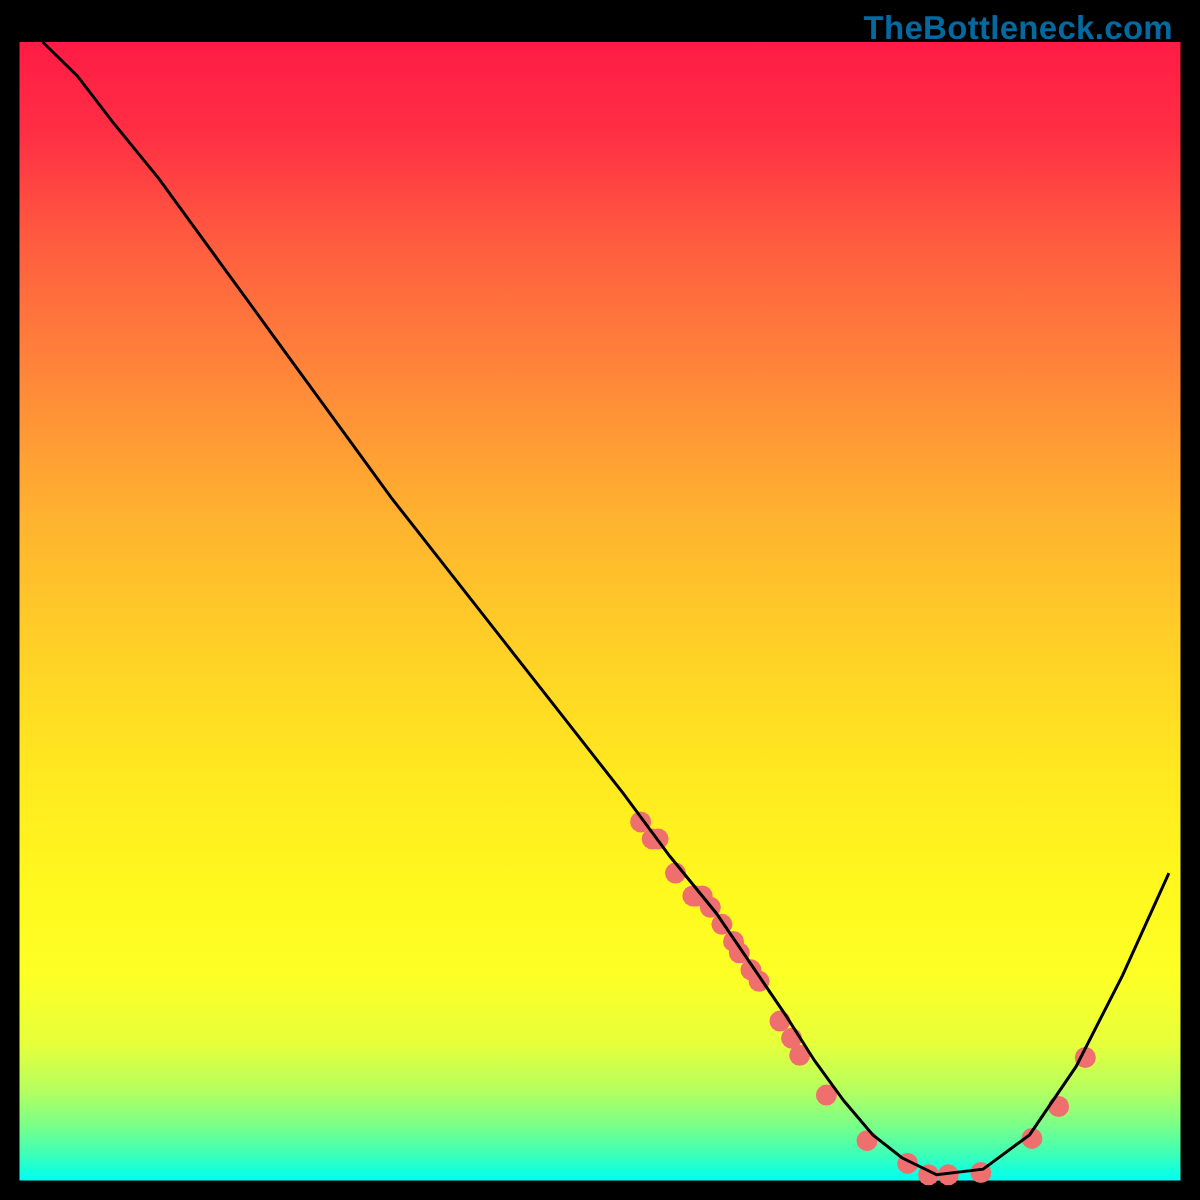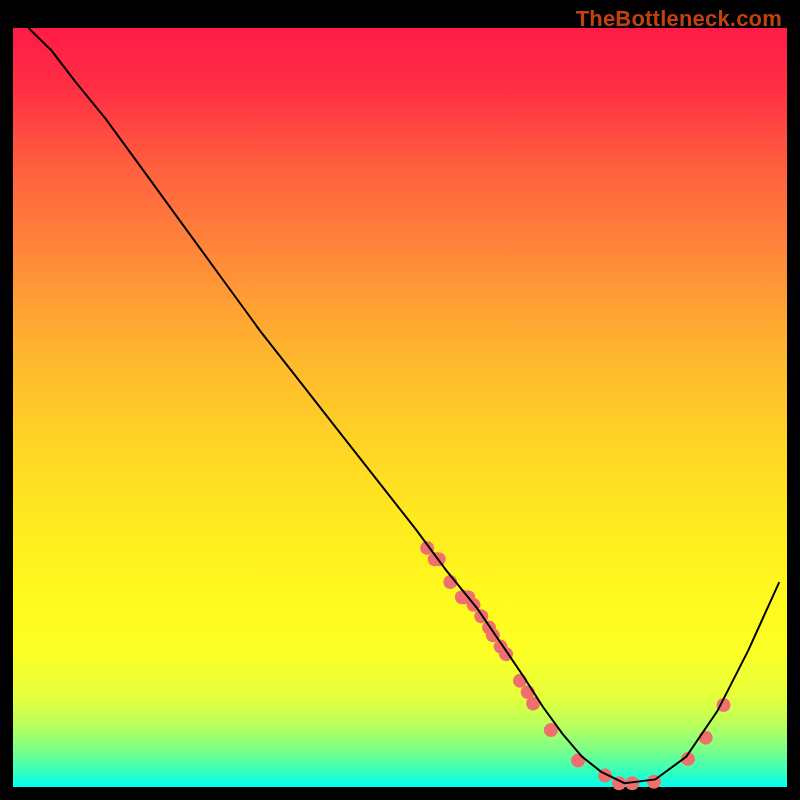--- a/index.html
+++ b/index.html
@@ -34,21 +34,21 @@
       #00fff2 100%
     );
   }
   .watermark {
     position: absolute;
     top: 6px;
     right: 18px;
     font-family: Arial, Helvetica, sans-serif;
     font-weight: 700;
     font-size: 22px;
-    color: #c2410c;
+    color: #0369a1;
     letter-spacing: 0.2px;
     text-align: right;
   }
   svg.overlay {
     position: absolute;
     left: 0;
     top: 0;
     width: 800px;
     height: 800px;
     pointer-events: none;

